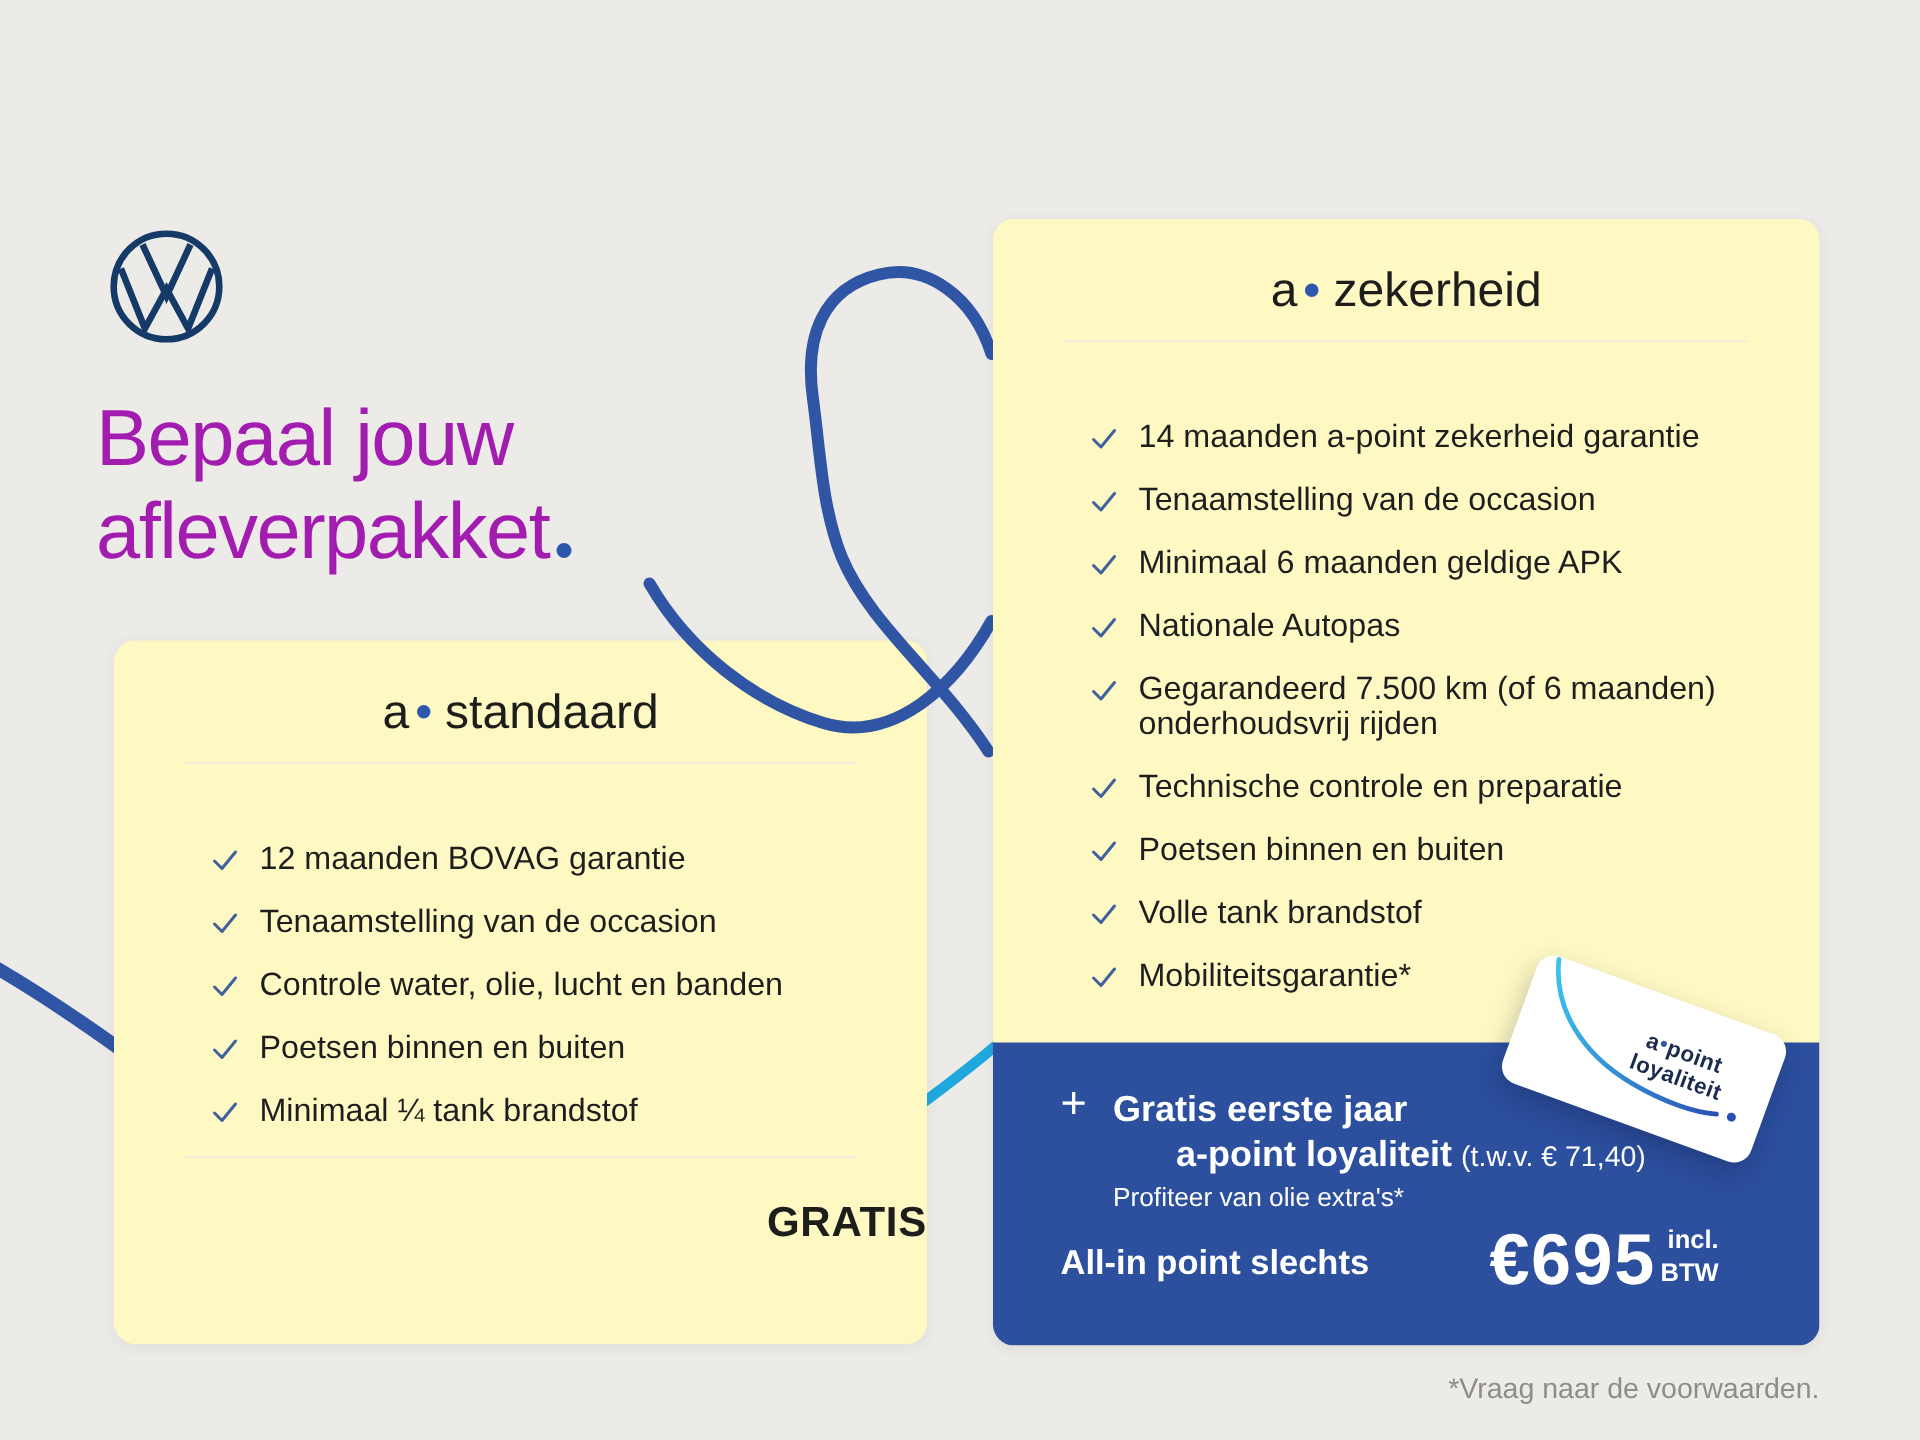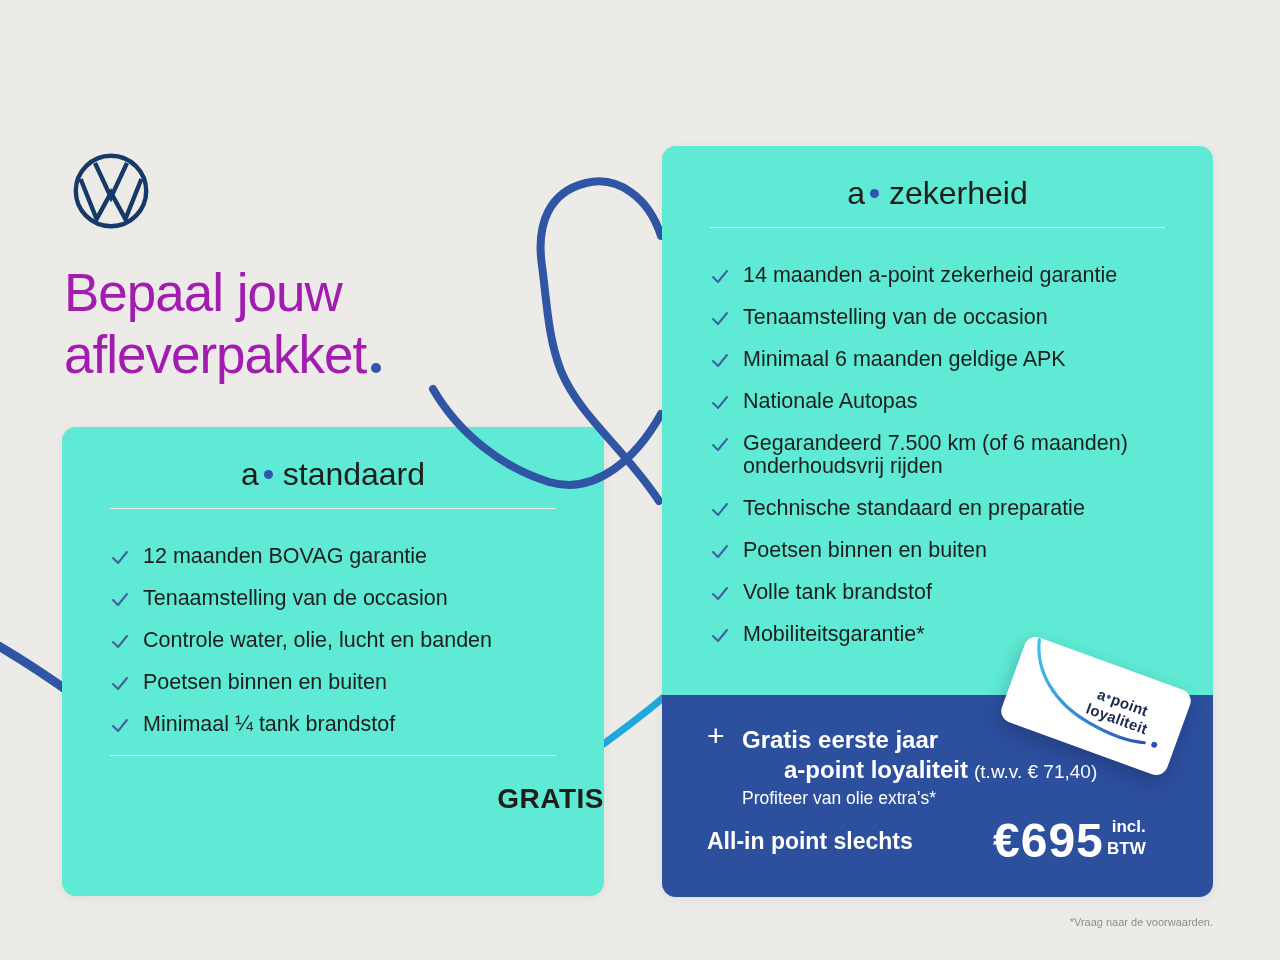--- a/index.html
+++ b/index.html
@@ -18,37 +18,37 @@
     position:absolute;left:64px;top:262px;margin:0;z-index:1;
     font-size:53px;line-height:62px;font-weight:500;color:#a21caf;letter-spacing:-1px;
   }
   .title-dot{
     display:inline-block;width:10px;height:10px;border-radius:50%;
     background:#2d56ac;margin-left:5px;vertical-align:baseline;
   }
 
   
   .card{
-    position:absolute;background:#5eead4;border-radius:14px;
+    position:absolute;background:#fef9c3;border-radius:14px;
     box-shadow:0 2px 10px rgba(40,40,40,.07);
   }
-  .card-left{left:62px;top:427px;width:542px;height:469px;z-index:1;}
+  .card-left{left:76px;top:427px;width:542px;height:469px;z-index:1;}
   .card-right{left:662px;top:146px;width:551px;height:751px;z-index:3;overflow:hidden;}
 
   h2.card-title{
     margin:28px 0 0 0;height:38px;text-align:center;
     font-size:32px;line-height:38px;font-weight:500;color:#1d1d1b;
   }
   .accent-dot{
     display:inline-block;width:9px;height:9px;border-radius:50%;
     background:#2d56ac;margin:0 10px 0 5px;vertical-align:middle;position:relative;top:-2px;
   }
   .divider{height:1px;background:#e9e9e9;margin:15px 48px 0 48px;}
 
-  ul.features{list-style:none;margin:0;padding:36px 30px 0 48px;}
+  ul.features{list-style:none;margin:16px;padding:36px 30px 0 48px;}
   ul.features li{
     display:flex;align-items:flex-start;gap:13px;
     margin-bottom:19px;min-height:23px;
     font-size:21.5px;line-height:23px;color:#1e1e1e;font-weight:500;
   }
   .check{flex:0 0 20px;width:20px;height:20px;margin-top:2px;}
   .check svg{display:block;}
 
   .divider-bottom{margin-top:7px;}
   .price-free{
@@ -83,21 +83,21 @@
     position:absolute;left:56px;top:24px;width:112px;text-align:center;
     font-size:15px;line-height:17px;font-weight:700;color:#1b2b4e;letter-spacing:.3px;
   }
   .lc-dot{
     display:inline-block;width:4px;height:4px;border-radius:50%;
     background:#2d56ac;margin:0 1px;vertical-align:middle;position:relative;top:-2px;
   }
 
   footer.disclaimer{
     position:absolute;right:67px;top:916px;z-index:1;
-    font-size:11px;color:#8f8d88;
+    font-size:19px;color:#8f8d88;
   }
 </style>
 </head>
 <body>
 
 <div class="stage">
 
   <svg class="decor decor-back" width="1280" height="960" viewBox="0 0 1280 960">
     <path d="M -8 642 C 20 658, 50 678, 78 698" stroke="#2f55a4" stroke-width="9" fill="none" stroke-linecap="round"></path>
     <path d="M 598 748 C 620 732, 642 716, 670 692" stroke="#1fa8de" stroke-width="7" fill="none" stroke-linecap="round"></path>
@@ -213,21 +213,21 @@
             </svg>
           </span>
           <span style="max-width:430px;">Gegarandeerd 7.500 km (of 6 maanden) onderhoudsvrij rijden</span>
         </li>
       <li>
           <span class="check">
             <svg width="20" height="20" viewBox="0 0 20 20">
               <path d="M3 11 L8 16 L17 5" fill="none" stroke="#41619e" stroke-width="2" stroke-linecap="round" stroke-linejoin="round"></path>
             </svg>
           </span>
-          <span>Technische standaard en preparatie</span>
+          <span>Technische controle en preparatie</span>
         </li>
       <li>
           <span class="check">
             <svg width="20" height="20" viewBox="0 0 20 20">
               <path d="M3 11 L8 16 L17 5" fill="none" stroke="#41619e" stroke-width="2" stroke-linecap="round" stroke-linejoin="round"></path>
             </svg>
           </span>
           <span>Poetsen binnen en buiten</span>
         </li>
       <li>

